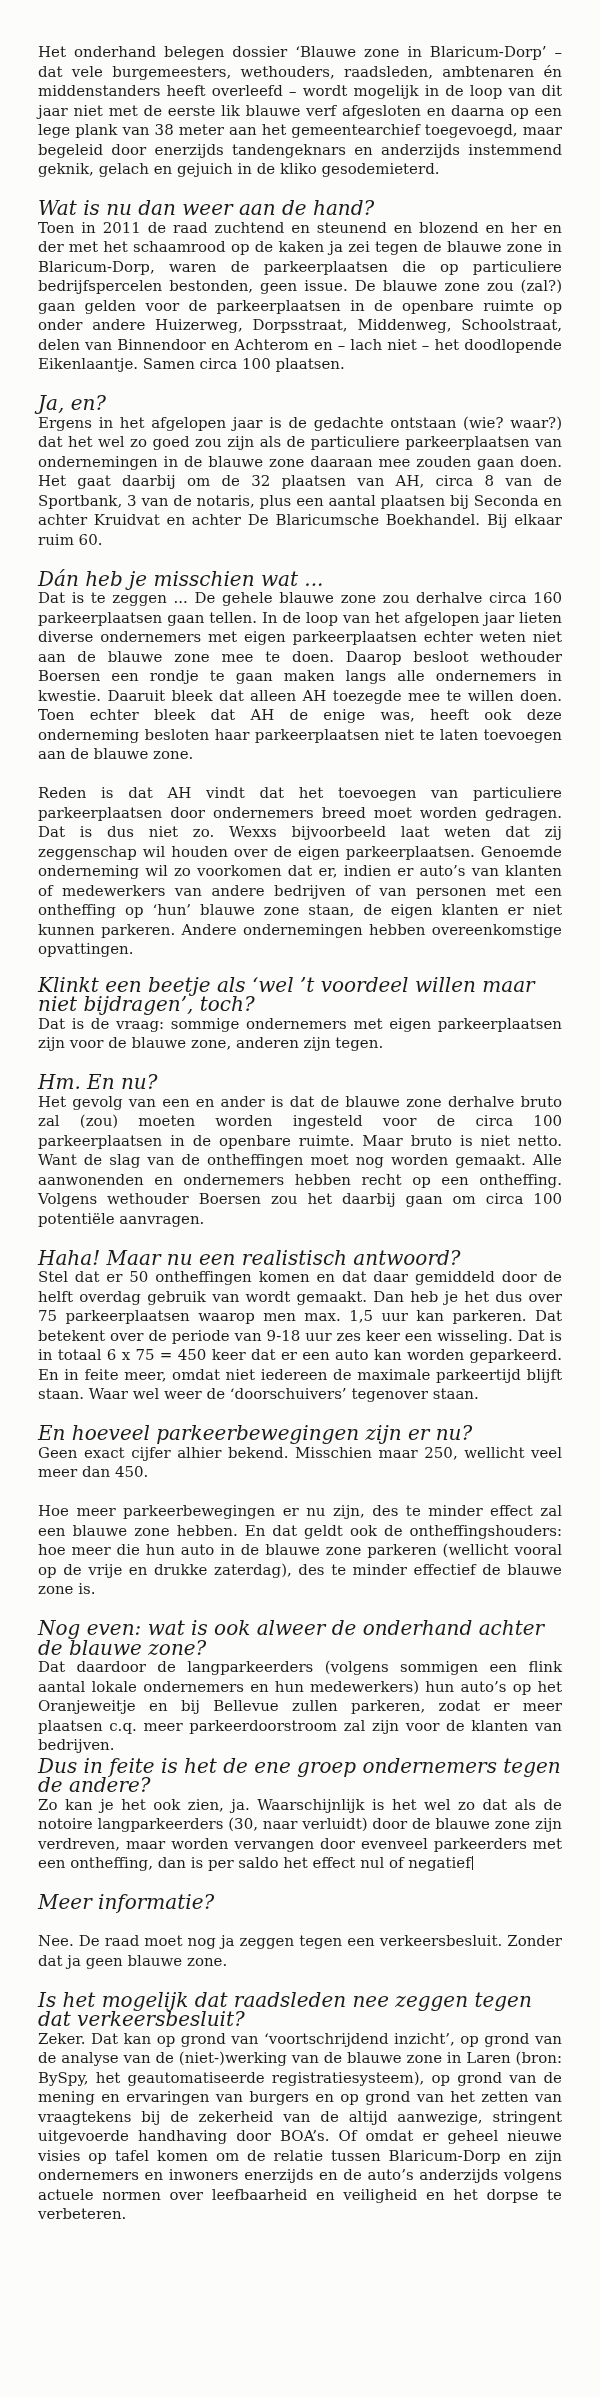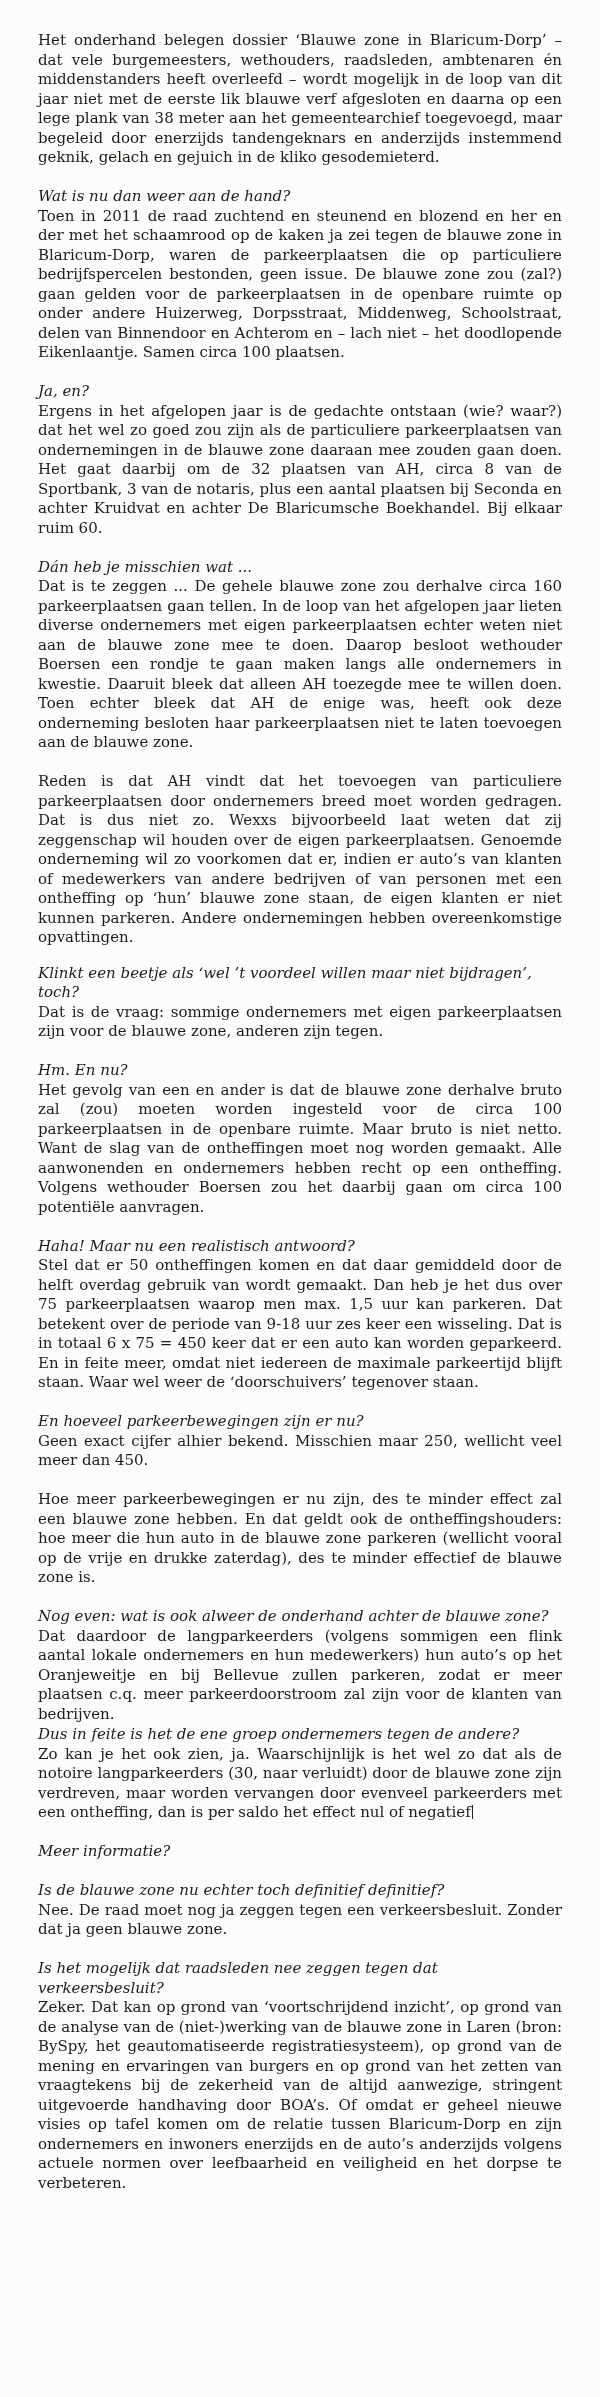--- a/index.html
+++ b/index.html
@@ -13,28 +13,28 @@
     box-sizing: border-box;
     padding: 31px 38px 60px 38px;
     background: #fcfcfa;
     color: #1c1c1a;
     font-family: "DejaVu Serif", "Liberation Serif", serif;
     font-size: 15px;
     line-height: 19.5px;
     -webkit-font-smoothing: antialiased;
   }
   .qa-section { margin-top: 19.5px; }
-  .qa-section:first-child { margin-top: 0; }
+  .qa-section:first-child { margin-top: 12px; }
   .qa-section.gap-none { margin-top: 16px; }
   .qa-section.gap-small { margin-top: 1px; }
   .question {
     margin: 0;
     font-style: italic;
     font-weight: normal;
-    font-size: 15px;
+    font-size: 20px;
     line-height: 19.5px;
   }
   .answer {
     margin: 0;
     text-align: justify;
     text-justify: inter-word;
   }
   .caret {
     display: inline-block;
     width: 1.5px;
@@ -105,21 +105,20 @@
   <section class="qa-section gap-small">
     <h2 class="question">Dus in feite is het de ene groep ondernemers tegen de andere?</h2>
     <p class="answer">Zo kan je het ook zien, ja. Waarschijnlijk is het wel zo dat als de notoire langparkeerders (30, naar verluidt) door de blauwe zone zijn verdreven, maar worden vervangen door evenveel parkeerders met een ontheffing, dan is per saldo het effect nul of negatief<span class="caret"></span></p>
   </section>
 
   <section class="qa-section">
     <h2 class="question">Meer informatie?</h2>
   </section>
 
   <section class="qa-section">
-    <h2 class="question">Is de blauwe zone nu echter toch definitief definitief?</h2>
     <p class="answer">Nee. De raad moet nog ja zeggen tegen een verkeersbesluit. Zonder dat ja geen blauwe zone.</p>
   </section>
 
   <section class="qa-section">
     <h2 class="question">Is het mogelijk dat raadsleden nee zeggen tegen dat verkeersbesluit?</h2>
     <p class="answer">Zeker. Dat kan op grond van ‘voortschrijdend inzicht’, op grond van de analyse van de (niet-)werking van de blauwe zone in Laren (bron: BySpy, het geautomatiseerde registratiesysteem), op grond van de mening en ervaringen van burgers en op grond van het zetten van vraagtekens bij de zekerheid van de altijd aanwezige, stringent uitgevoerde handhaving door BOA’s. Of omdat er geheel nieuwe visies op tafel komen om de relatie tussen Blaricum-Dorp en zijn ondernemers en inwoners enerzijds en de auto’s anderzijds volgens actuele normen over leefbaarheid en veiligheid en het dorpse te verbeteren.</p>
   </section>
 
 </div>
 

